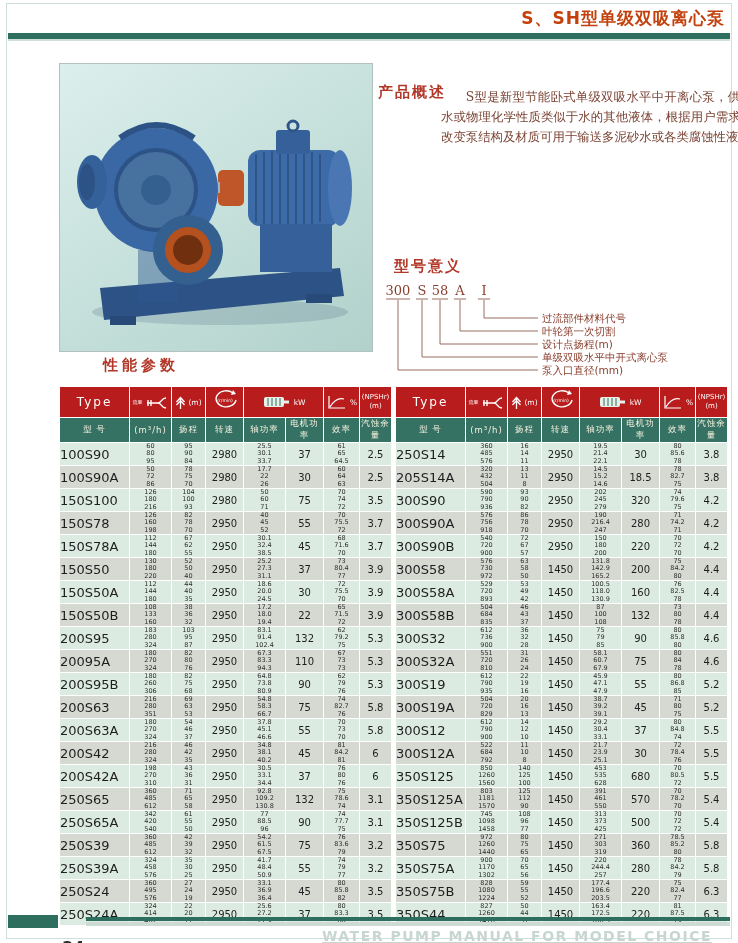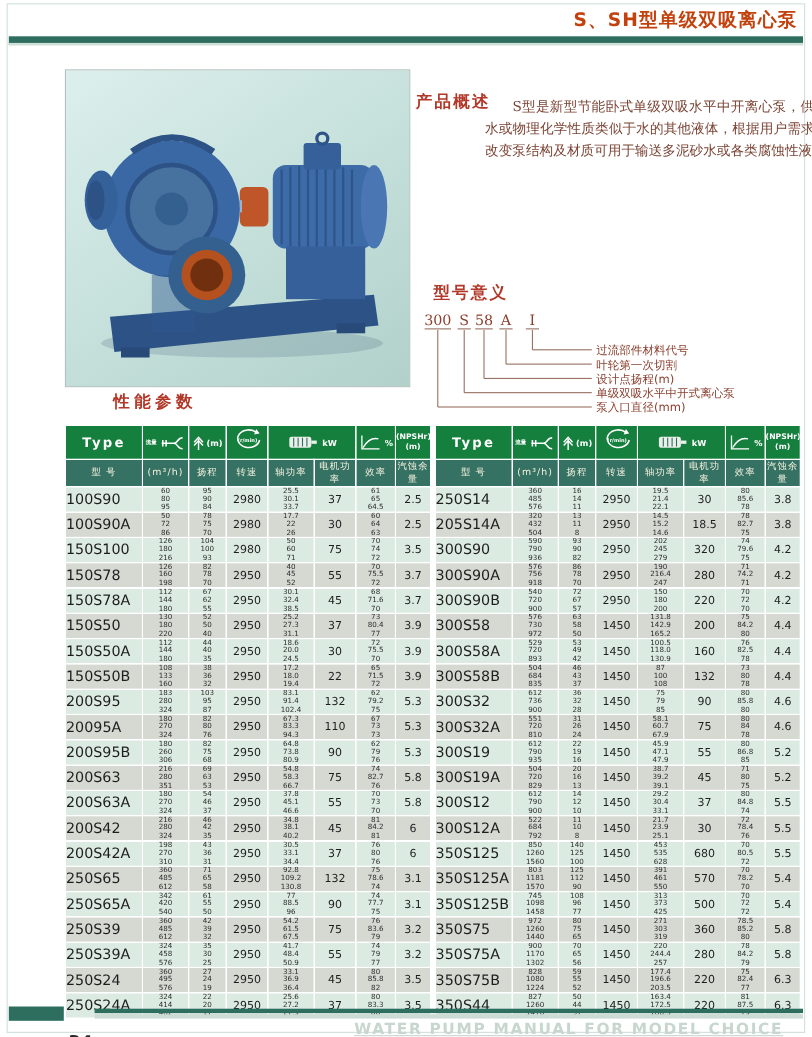--- a/index.html
+++ b/index.html
@@ -29,22 +29,22 @@
   
   .model-heading { position:absolute; left:394px; top:257px; }
   .model-diagram { position:absolute; left:380px; top:276px; }
   
   .perf-heading { position:absolute; left:59px; top:356px; letter-spacing:4px;margin-left:44px; }
   table.perf { position:absolute; top:386px; width:332px;
     border-collapse:collapse; table-layout:fixed; }
   #perf-left  { left:59px; }
   #perf-right { left:395px; }
   table.perf th, table.perf td { border:1px solid #ffffff; padding:0; overflow:hidden; }
-  thead .top th { background:#15803d; color:#ffffff; height:30px;
-    font-weight:bold; vertical-align:middle; }
+  thead .top th { background:#b91c1c; color:#ffffff; height:30px;
+    font-weight:normal; vertical-align:middle; }
   thead .sub th { background:#357263; color:#f6f1df; height:15px;
     font-size:8.5px; font-weight:normal; letter-spacing:1px; }
   .h-type-en { font-size:12px; letter-spacing:2px; }
   .icon-cell { text-align:center; }
   .icon-wrap { display:flex; align-items:center; justify-content:center; gap:2px; }
   .tiny-label { font-size:5px; }
   .unit-small { font-size:7.5px; }
   .npsh-head { font-size:7px; line-height:9px; }
   tbody td { height:22px; }
   tbody tr:nth-child(odd)  { background:#dcebe2; }

